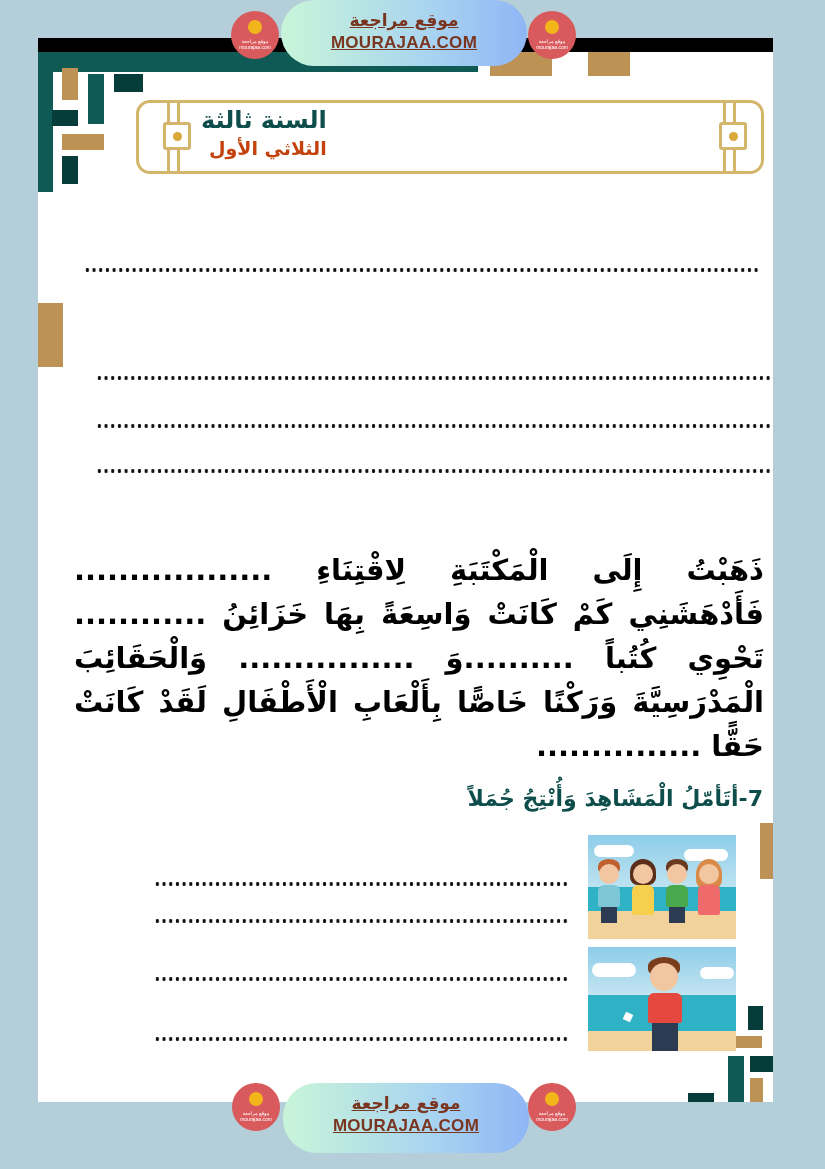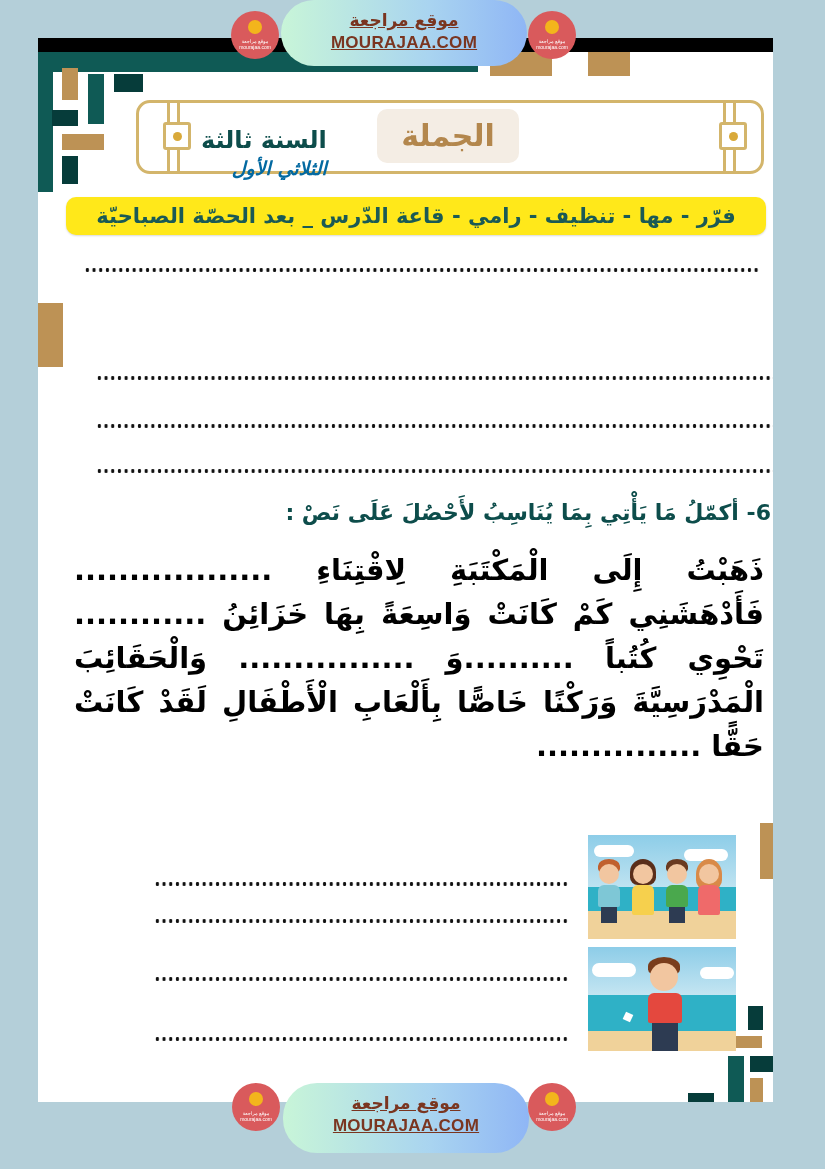--- a/index.html
+++ b/index.html
@@ -25,23 +25,23 @@
     border:3px solid #d3b56b; border-radius:14px; background:#fff;
   }
   .banner .emb {
     position:absolute; top:-3px; width:40px; height:74px;
   }
   .emb .vl { position:absolute; top:0; width:3px; height:74px; background:#d3b56b; }
   .emb .sq { position:absolute; left:6px; top:22px; width:22px; height:22px; border:3px solid #d3b56b; border-radius:3px; background:#fff; }
   .emb .dot { position:absolute; left:7px; top:7px; width:9px; height:9px; border-radius:50%; background:#d9a93a; }
   .banner .right-title { position:absolute; right:58px; top:2px; text-align:right; direction:rtl; }
   .banner .left-title { position:absolute; left:62px; top:2px; text-align:right; direction:rtl; }
-  .t-main { font-weight:bold; font-size:24px; color:#0d4d4b; line-height:30px;margin-top:20px; }
+  .t-main { font-weight:bold; font-size:24px; color:#0d4d4b; line-height:30px; }
   .t-sub { font-size:19px; color:#222; line-height:26px; }
-  .t-sub.bold { font-weight:bold; color:#0369a1;font-style:italic; }
+  .t-sub.bold { font-weight:bold; color:#c2410c; }
   .banner .center-box {
     position:absolute; left:238px; top:6px; width:142px; height:54px;
     background:#f4ede4; border-radius:10px; text-align:center;
     font-weight:bold; font-size:30px; color:#b3874d; line-height:54px;
   }
 
   
   .strip {
     position:absolute; left:28px; top:159px; width:700px; height:38px;
     background:#ffe81a; border-radius:10px; direction:rtl; text-align:center;
@@ -129,37 +129,35 @@
           <div class="dot"></div>
         </div>
     </div>
     <div class="emb" style="right:8px;">
       <div class="vl" style="left:10px;"></div>
         <div class="vl" style="left:20px;"></div>
       <div class="sq">
           <div class="dot"></div>
         </div>
     </div>
-    <div class="center-box">الجملة</div>
     <div class="left-title">
       <div class="t-main">السنة ثالثة</div>
       <div class="t-sub bold">الثلاثي الأول</div>
     </div>
   </div>
 
-  <div class="strip">فرّر - مها - تنظيف - رامي - قاعة الدّرس _ بعد الحصّة الصباحيّة</div>
   <div class="dots" style="left:46px;top:229px;width:676px;"></div>
 
   <div class="dots" style="left:58px;top:337px;width:677px;"></div>
   <div class="dots" style="left:58px;top:385px;width:677px;"></div>
   <div class="dots" style="left:58px;top:430px;width:677px;"></div>
 
-  <div class="qtitle" style="top:462px;font-size:22px;right:2px;">6- أكمّلُ مَا يَأْتِي بِمَا يُنَاسِبُ لأَحْصُلَ عَلَى نَصْ :</div>
   <div class="para">ذَهَبْتُ إِلَى الْمَكْتَبَةِ لِاقْتِنَاءِ .................. فَأَدْهَشَنِي كَمْ كَانَتْ وَاسِعَةً بِهَا خَزَائِنُ ............ تَحْوِي كُتُباً ..........وَ ................ وَالْحَقَائِبَ الْمَدْرَسِيَّةَ وَرَكْنًا خَاصًّا بِأَلْعَابِ الْأَطْفَالِ لَقَدْ كَانَتْ حَقًّا ...............</div>
 
+  <div class="qtitle" style="top:748px;font-size:22px;right:10px;">7-أتَأمّلُ الْمَشَاهِدَ وَأُنْتِجُ جُمَلاً</div>
 
   <div class="dots" style="left:116px;top:843px;width:414px;"></div>
   <div class="dots" style="left:116px;top:880px;width:414px;"></div>
   <div class="dots" style="left:116px;top:938px;width:414px;"></div>
   <div class="dots" style="left:116px;top:998px;width:414px;"></div>
 
   <div class="scene" style="top:797px;height:104px;">
     <div class="sky" style="height:60px;"></div>
     <div class="sea" style="top:52px;height:24px;"></div>
     <div class="sand" style="top:76px;height:28px;"></div>

